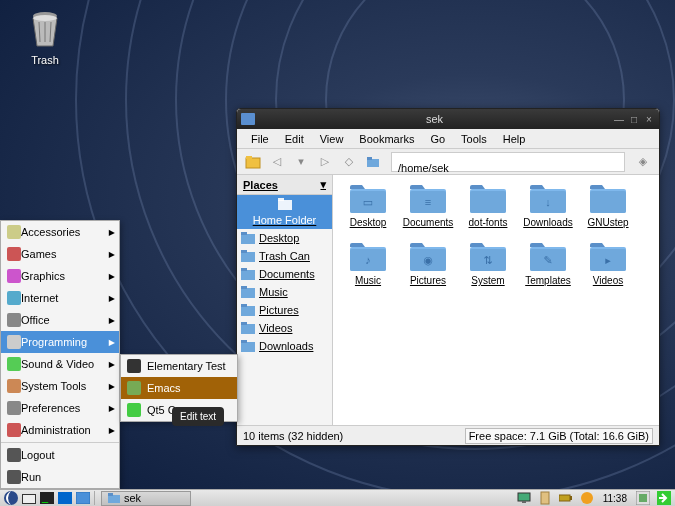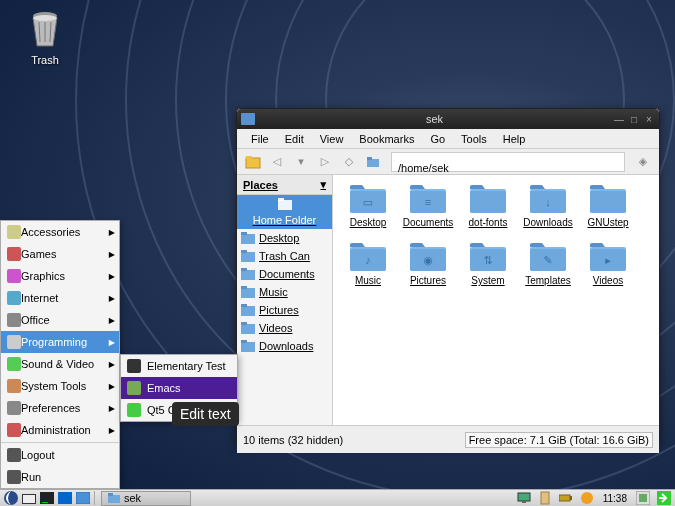--- a/index.html
+++ b/index.html
@@ -50,36 +50,36 @@
 .fm-places-hdr { background: #e8e8e8; padding: 3px 6px; font-weight: bold; display: flex; justify-content: space-between; align-items: center; border-bottom: 1px solid #ccc; font-size: 10px; }
 .fm-place { padding: 3px 4px; display: flex; align-items: center; gap: 4px; cursor: pointer; font-size: 10px; }
 .fm-place.selected { background: #4a90d9; color: white; flex-direction: column; }
 .fm-place-icon { width: 14px; height: 12px; flex-shrink: 0; }
 
 .fm-content { flex: 1; background: white; padding: 6px; display: flex; flex-wrap: wrap; align-content: flex-start; gap: 2px; }
 .fm-folder { width: 58px; height: 56px; display: flex; flex-direction: column; align-items: center; justify-content: flex-start; cursor: pointer; padding-top: 2px; }
 .fm-folder-icon { width: 40px; height: 32px; margin-bottom: 2px; }
 .fm-folder-name { font-size: 10px; text-align: center; line-height: 1.1; }
 
-.fm-status { height: 28px; background: #eee; border-top: 1px solid #ccc; display: flex; justify-content: space-between; align-items: center; padding: 0 6px; font-size: 10px; }
+.fm-status { height: 20px; background: #eee; border-top: 1px solid #ccc; display: flex; justify-content: space-between; align-items: center; padding: 0 6px; font-size: 10px; }
 .fm-status-right { border: 1px solid #bbb; padding: 1px 3px; background: #f8f8f8; }
 
 
 .app-menu { position: absolute; bottom: 17px; left: 0; width: 120px; background: #f4f4f4; border: 1px solid #aaa; box-shadow: 2px 2px 6px rgba(0,0,0,0.3); }
 .app-menu-item { padding: 4px 6px; display: flex; align-items: center; cursor: pointer; position: relative; font-size: 10px; }
 .app-menu-item.selected { background: #4a90d9; color: white; }
 .app-menu-item .arrow { position: absolute; right: 4px; font-size: 8px; }
 .app-menu-icon { width: 14px; height: 14px; flex-shrink: 0; display: flex; align-items: center; justify-content: center; }
 .app-menu-divider { border-top: 1px solid #ccc; margin: 1px 0; }
 
 .submenu { position: absolute; bottom: 84px; left: 120px; width: 118px; background: #f4f4f4; border: 1px solid #aaa; box-shadow: 2px 2px 6px rgba(0,0,0,0.3); }
 .submenu-item { padding: 4px 6px; display: flex; align-items: center; gap: 6px; cursor: pointer; font-size: 10px; }
-.submenu-item.selected { background: #4c1d95; color: white; }
-
-.tooltip { position: absolute; bottom: 80px; left: 172px; background: #2a2a2a; color: white; padding: 4px 8px; border-radius: 4px; font-size: 14px; }
+.submenu-item.selected { background: #a16207; color: white; }
+
+.tooltip { position: absolute; bottom: 80px; left: 172px; background: #2a2a2a; color: white; padding: 4px 8px; border-radius: 4px; font-size: 10px; }
 
 
 .taskbar { position: absolute; bottom: 0; left: 0; width: 100%; height: 17px; background: linear-gradient(to bottom, #e8e8e8, #d0d0d0); border-top: 1px solid #aaa; display: flex; align-items: center; padding: 0 2px; }
 .taskbar-btn { width: 18px; height: 15px; display: flex; align-items: center; justify-content: center; cursor: pointer; }
 .taskbar-task { background: linear-gradient(to bottom, #d8d8d8, #c0c0c0); border: 1px solid #999; padding: 1px 6px; margin-left: 4px; display: flex; align-items: center; gap: 4px; font-size: 10px; min-width: 90px; height: 15px; cursor: pointer; }
 .taskbar-spacer { flex: 1; }
 .taskbar-tray { display: flex; align-items: center; gap: 3px; }
 .taskbar-clock { font-size: 10px; padding: 0 4px; }
 </style>
 </head>

